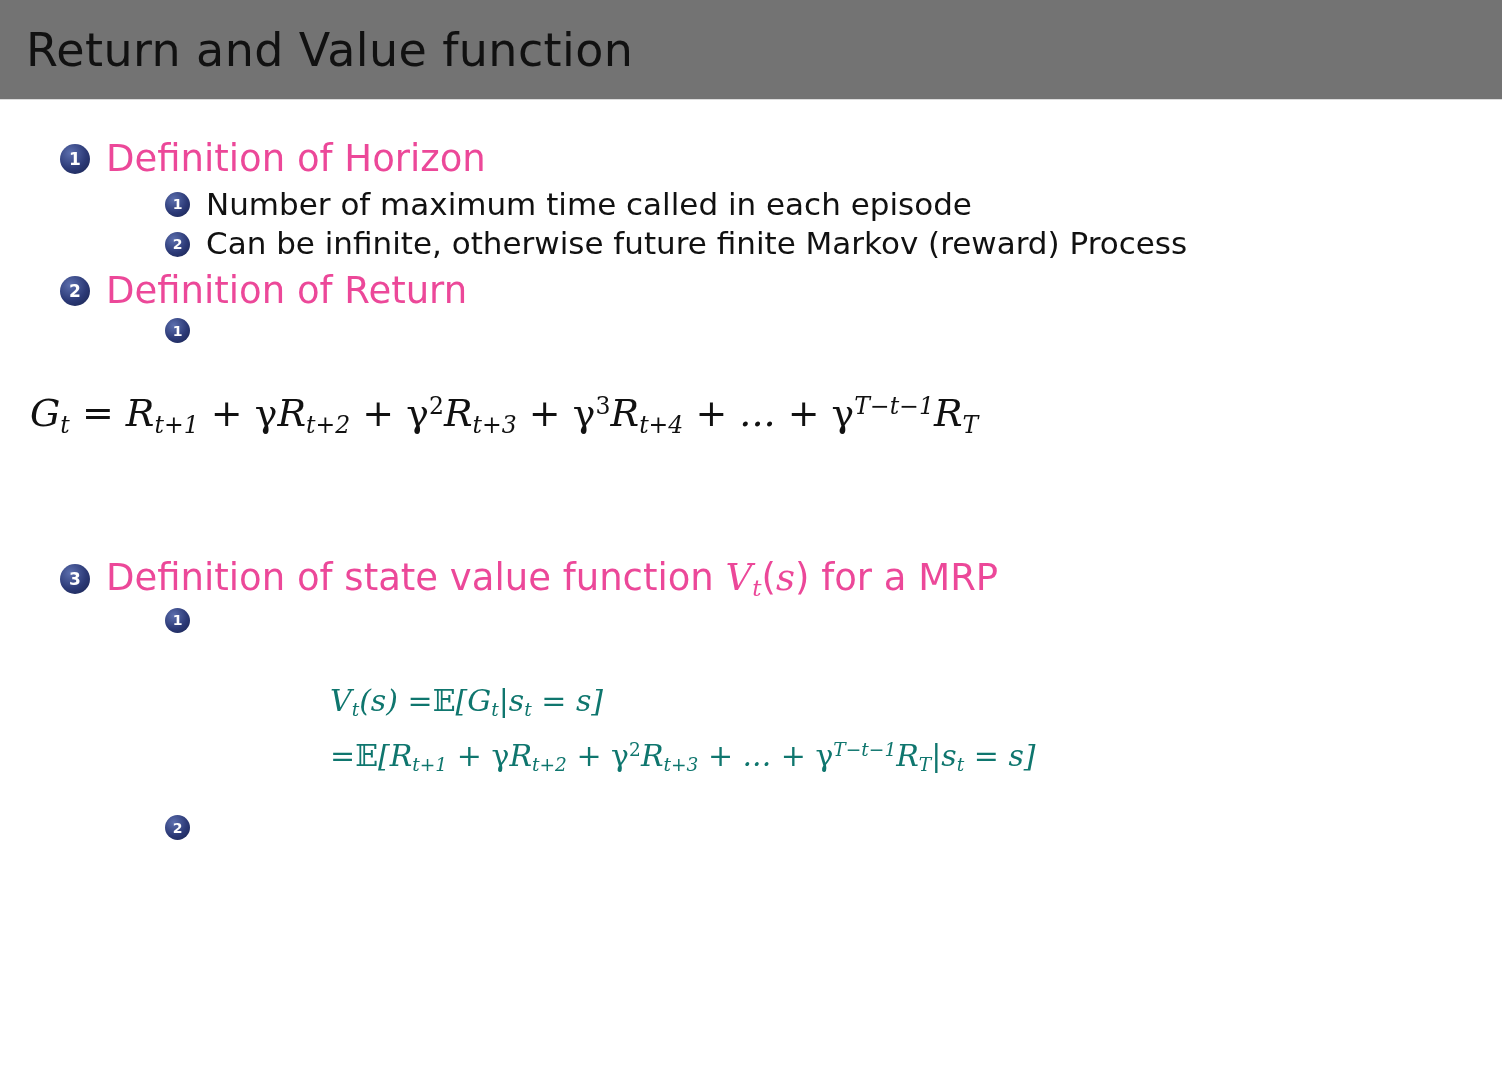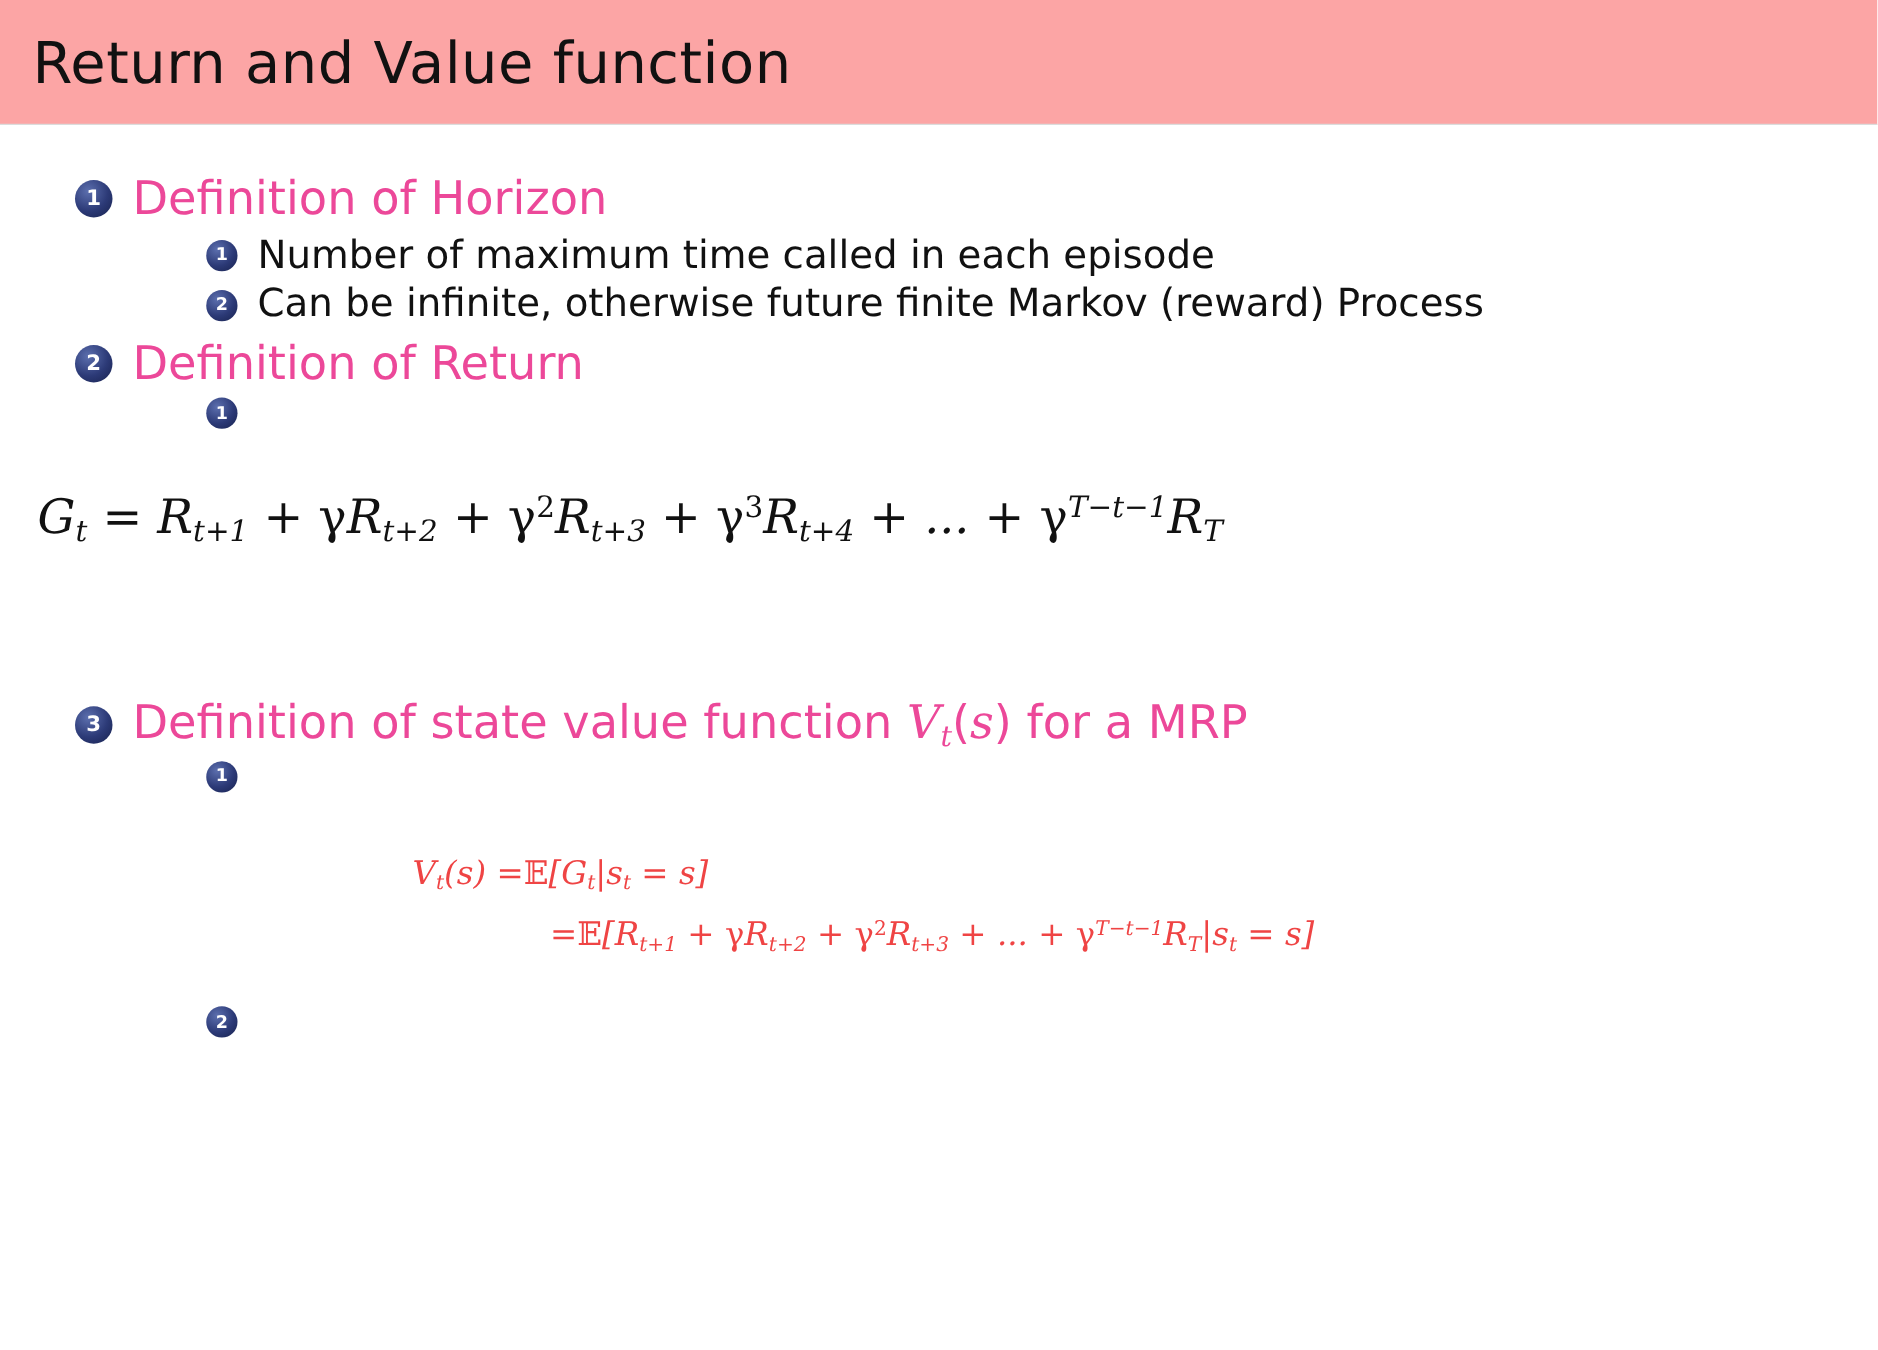--- a/index.html
+++ b/index.html
@@ -13,21 +13,21 @@
     font-family: "DejaVu Sans", sans-serif;
     color: #000000;
     overflow: hidden;
     position: relative;
   }
 
   
   .title-bar {
     width: 100%;
     height: 100px;
-    background: #fca5a5;
+    background: #737373;
     border-bottom: 1px solid #dcdcdc;
     box-sizing: border-box;
     display: flex;
     align-items: center;
     padding-left: 26px;
   }
   .slide-title {
     font-size: 46px;
     font-weight: 400;
     letter-spacing: 0.4px;
@@ -117,28 +117,28 @@
     margin-top: 48px;
   }
 
   .spacer-1 { height: 118px; }
 
   .eq-value {
     margin-top: 50px;
     margin-left: 300px;
     font-family: "DejaVu Serif", serif;
     font-style: italic;
-    font-size: 26px;
-    color: #ef4444;
+    font-size: 30px;
+    color: #0f766e;
   }
   .eq-line {
     white-space: nowrap;
     margin-bottom: 18px;
   }
-  .eq-line.second { margin-left: 110px; }
+  .eq-line.second { }
 
   .spacer-2 { height: 22px; }
 
   .bb {
     font-family: "DejaVu Serif", serif;
     font-style: normal;
   }
 </style>
 </head>
 <body>

